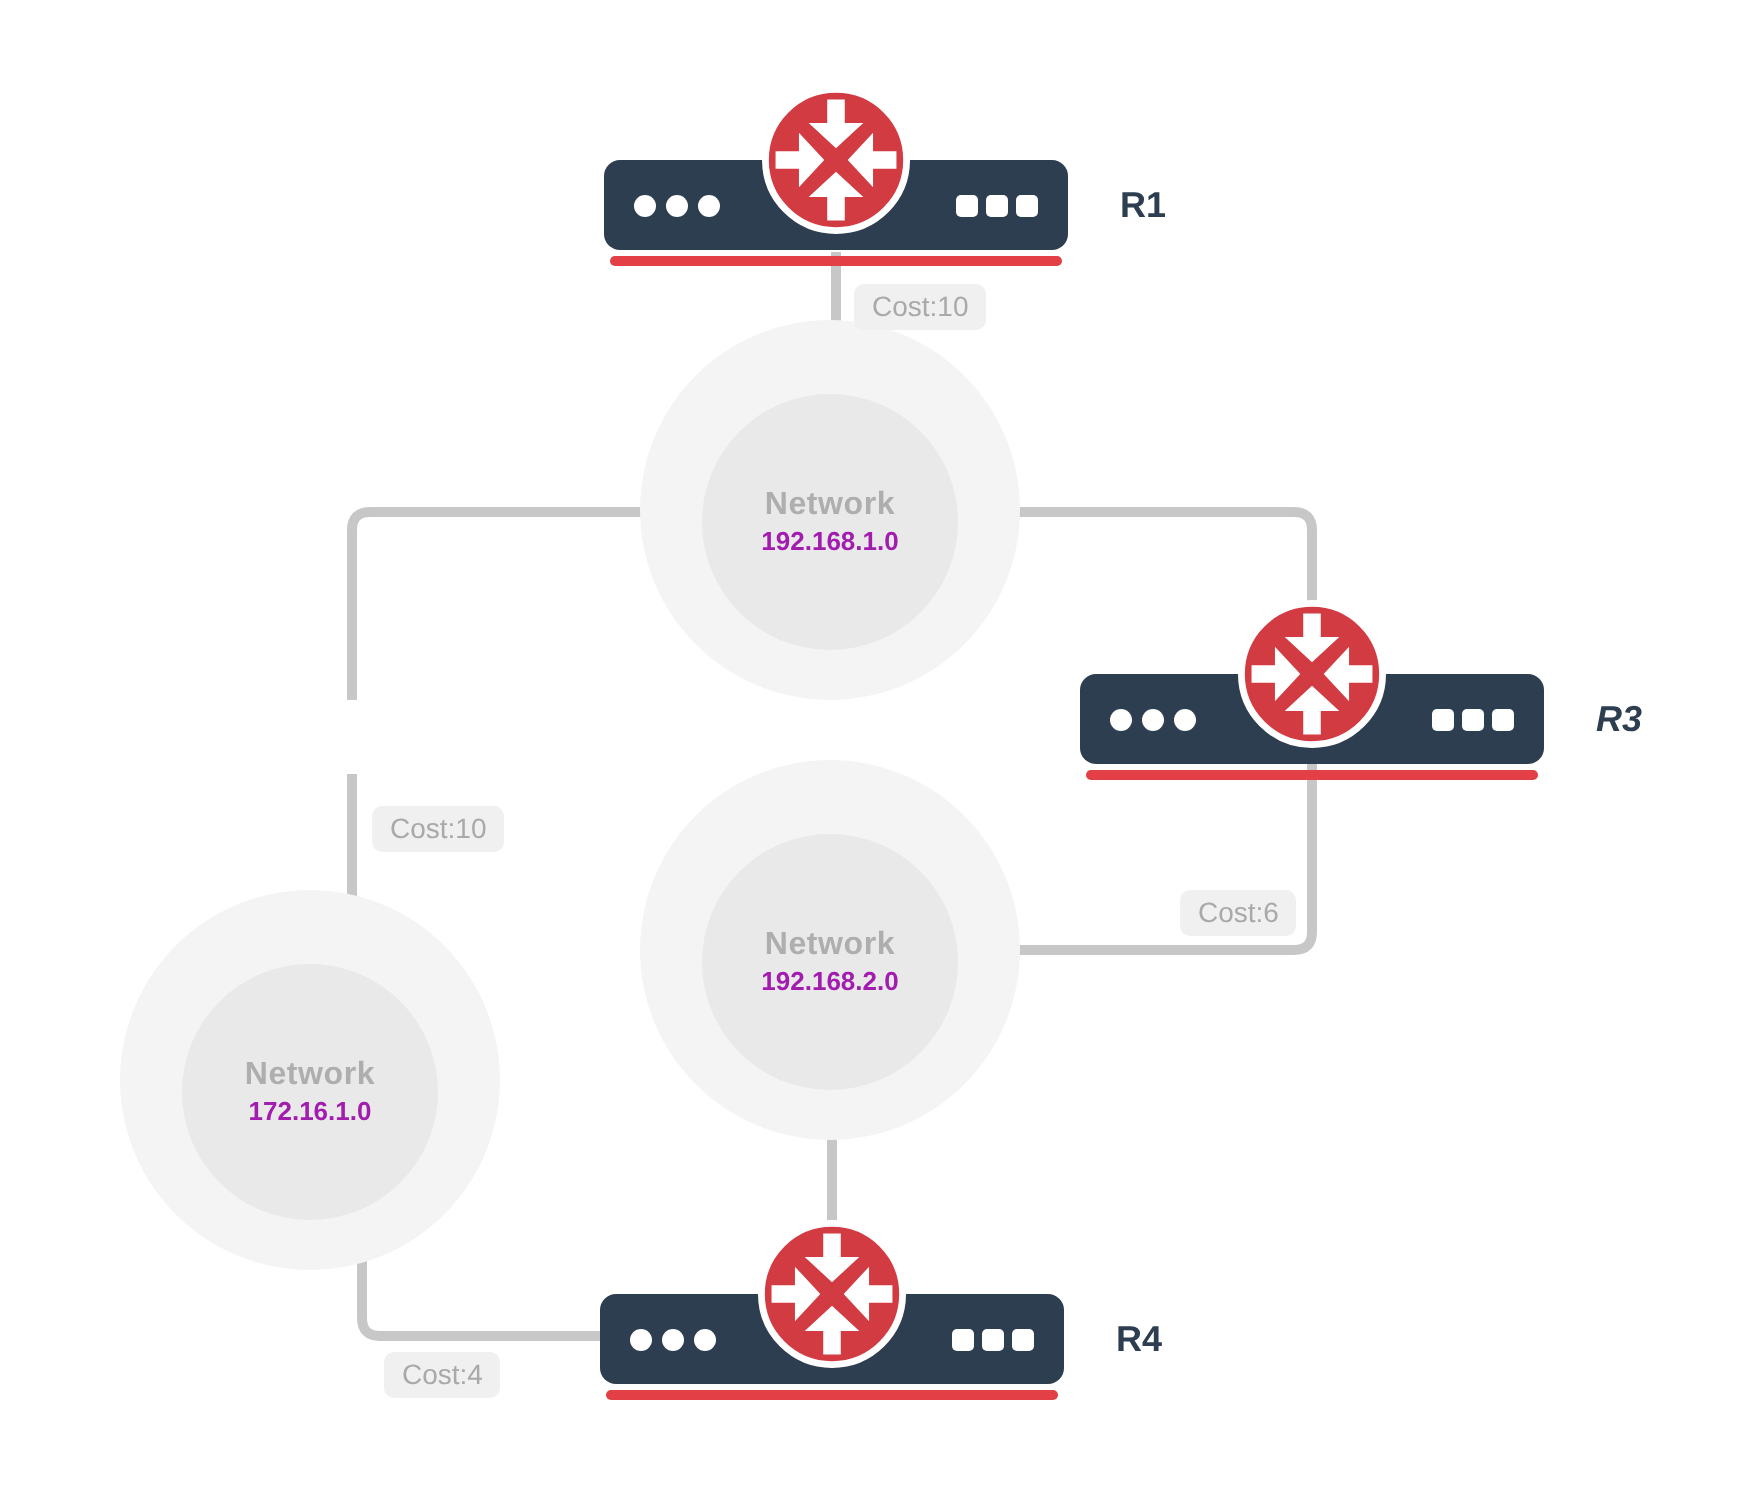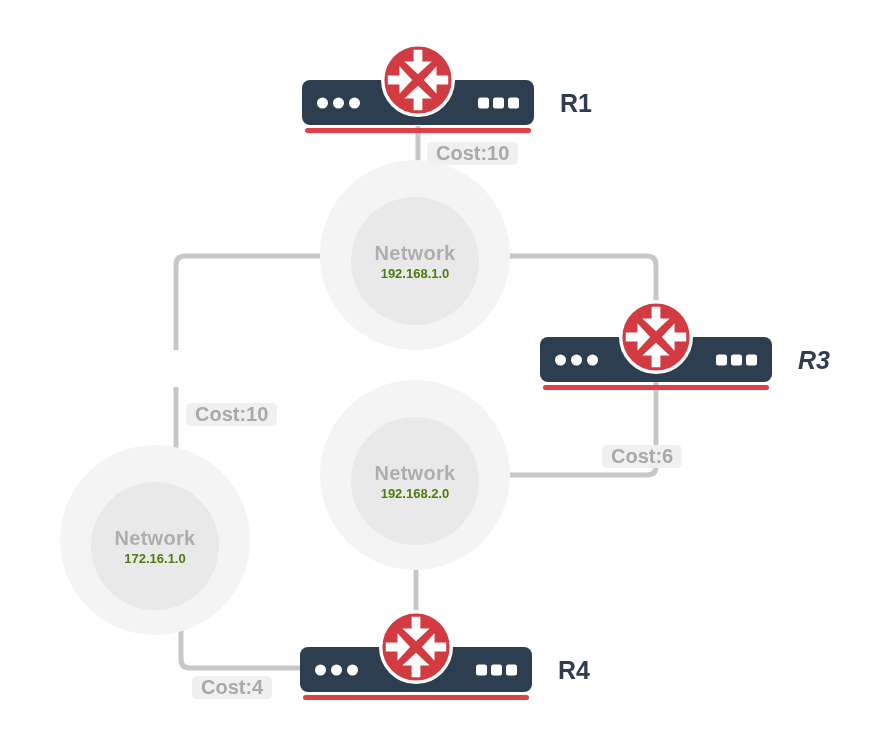--- a/index.html
+++ b/index.html
@@ -27,38 +27,38 @@
     width:190px; height:190px; border-radius:50%;
     background:var(--cloud_outer,#f4f4f4);
     display:flex; align-items:center; justify-content:center;
   }
   .cloud-inner {
     width:128px; height:128px; border-radius:50%;
     background:var(--cloud_inner,#e9e9e9);
     display:flex; flex-direction:column; align-items:center; justify-content:center;
     transform:translateY(6px);
   }
-  .cloud-name { font-weight:bold; font-size:20px; color:#aeaeae; letter-spacing:.3px; }
-  .cloud-ip   { font-weight:bold; font-size:13px; color:#4d7c0f; margin-top:1px; }
+  .cloud-name { font-weight:bold; font-size:16px; color:#aeaeae; letter-spacing:.3px; }
+  .cloud-ip   { font-weight:bold; font-size:13px; color:#a21caf; margin-top:1px; }
   .cloud1 { left:320px; top:160px; }
   .cloud2 { left:320px; top:380px; }
   .cloud3 { left:60px;  top:445px; }
 
   
   .cost {
     position:absolute; z-index:3;
     background:var(--badge_bg,#f0f0f0);
     color:var(--badge_text,#a9a9a9);
-    font-weight:bold; font-size:20px;
+    font-weight:normal; font-size:14px;
     padding:3px 9px; border-radius:5px;
     line-height:17px;
   }
   .cost1 { left:427px; top:142px; }
   .cost2 { left:186px; top:403px; }
-  .cost3 { left:590px; top:445px;margin-left:12px; }
+  .cost3 { left:590px; top:445px; }
   .cost4 { left:192px; top:676px; }
 
   
   .router { position:absolute; z-index:4; width:232px; height:45px; }
   .r1 { left:302px; top:80px; }
   .r2 { left:60px;  top:337px; }
   .r3 { left:540px; top:337px;font-style:italic; }
   .r4 { left:300px; top:647px;padding-left:16px; }
   .chassis {
     position:absolute; left:0; top:0; width:232px; height:45px;
@@ -77,21 +77,21 @@
     background:var(--underline_red,#e24046); border-radius:3px;
   }
   .router-icon {
     position:absolute; left:50%; top:0;
     width:78px; height:78px;
     transform:translate(-50%,-50%);
   }
   .router-label {
     position:absolute; left:100%; margin-left:26px; top:50%;
     transform:translateY(-50%);
-    font-weight:bold; font-size:25px;
+    font-weight:bold; font-size:18px;
     color:var(--label_dark,#2d3e50);
     white-space:nowrap;
   }
 </style>
 </head>
 <body>
 
 <div id="diagram">
 
   <svg class="connectors" width="870" height="745" viewBox="0 0 870 745">

